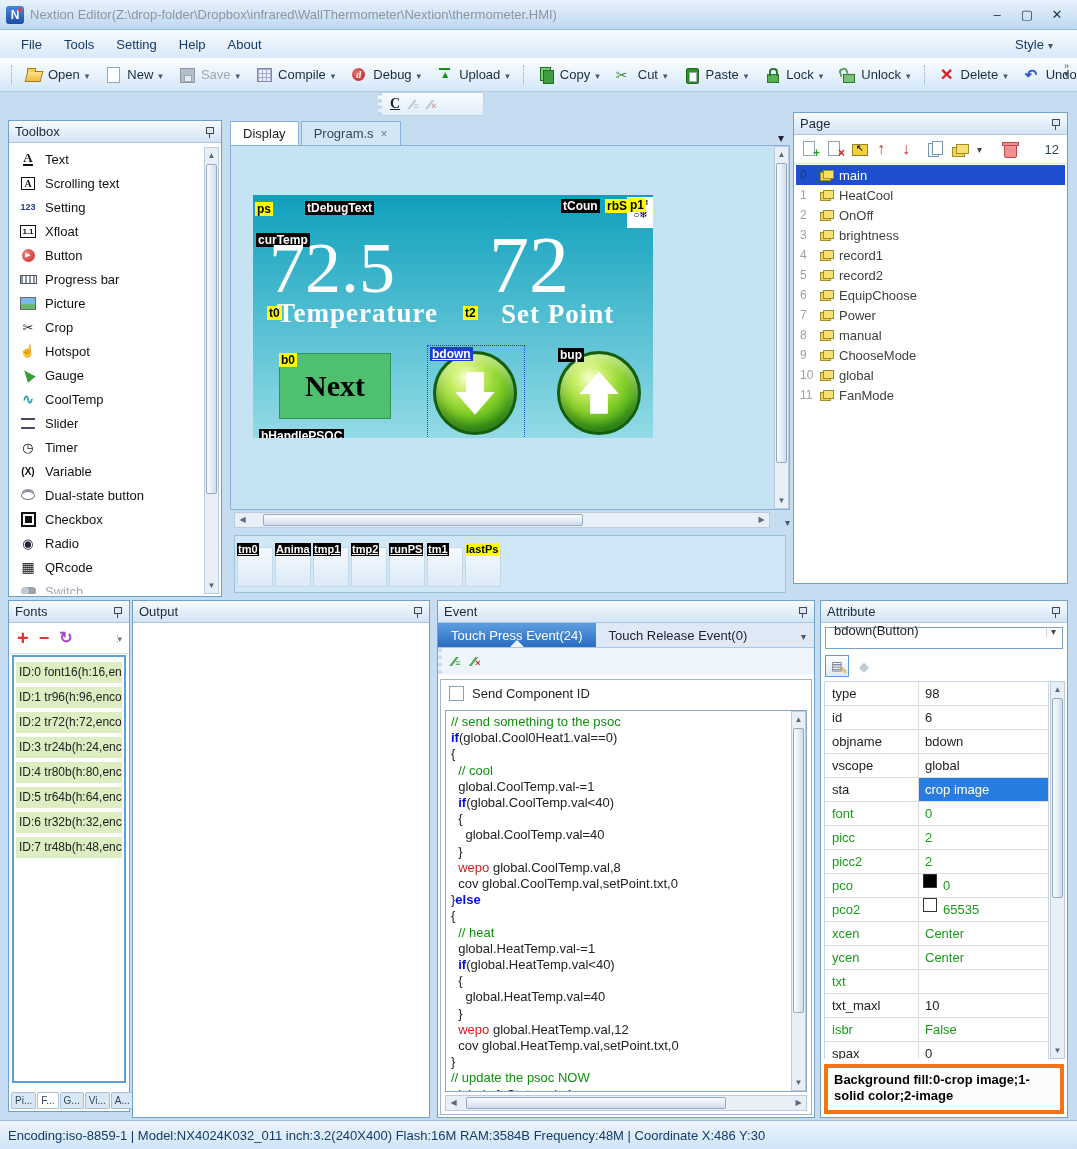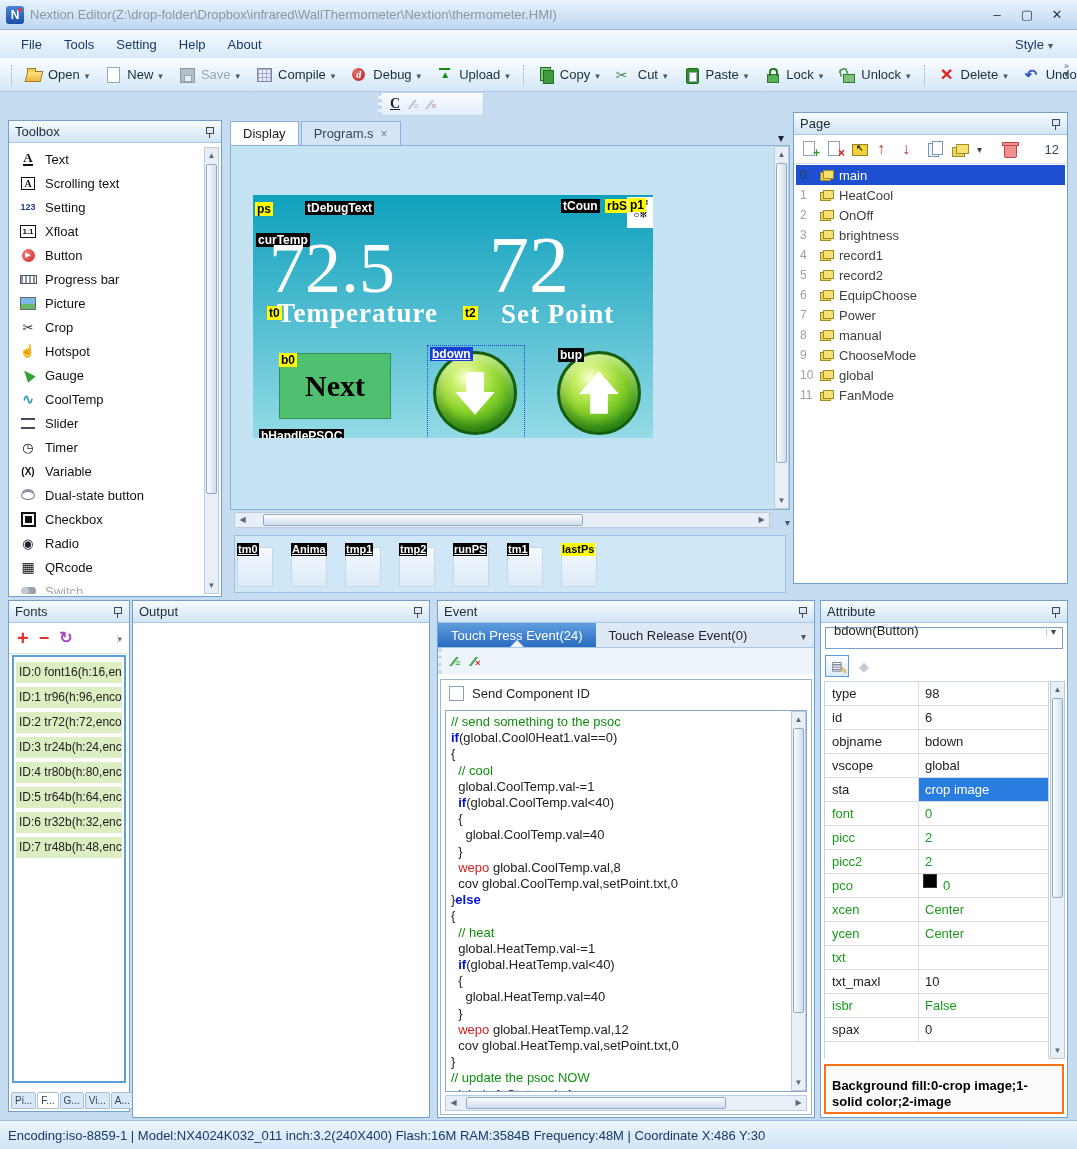--- a/index.html
+++ b/index.html
@@ -111,21 +111,21 @@
   .clab.selb{background:#1a3fd4;color:#fff;text-decoration:underline}
   .cnum{position:absolute;color:#fff;font-family:"Liberation Serif",serif;line-height:1.05;white-space:nowrap}
   .nextbtn{position:absolute;left:26px;top:158px;width:112px;height:66px;background:var(--next-green,#4ec06f);border:1px solid #2d9252;display:flex;align-items:center;justify-content:center;font:bold 30px "Liberation Serif";color:#000;box-sizing:border-box}
   .selrect{position:absolute;left:174px;top:150px;width:96px;height:92px;border:1px dotted #2040e0}
   .gbtn{position:absolute;width:84px;height:84px;border-radius:50%;border:3px solid #155e0d;box-sizing:border-box;background:radial-gradient(circle at 38% 30%,#f8ffd0 0%,#c8ee66 20%,#86cf28 48%,#3fa31c 75%,#2a7d12 100%);box-shadow:inset 0 -8px 10px rgba(0,60,0,.35),inset 0 6px 8px rgba(255,255,255,.45);display:flex;align-items:center;justify-content:center}
   .garrow{width:52px;height:56px;fill:#fff}
   .garrow.up{transform:rotate(180deg)}
   .snowtile{position:absolute;width:27px;height:31px;background:#fff;overflow:hidden}
   .snowglyphs{display:block;white-space:pre;font-size:10px;line-height:12px;color:#000;text-align:center}
   
-  .strip{position:absolute;left:4px;top:415px;width:552px;height:58px;background:#cfe7f6;border:1px solid #9cc0dc;box-sizing:border-box;display:flex;gap:18px;padding:5px 0 0 2px}
+  .strip{position:absolute;left:4px;top:415px;width:552px;height:58px;background:#cfe7f6;border:1px solid #9cc0dc;box-sizing:border-box;display:flex;gap:2px;padding:5px 0 0 2px}
   .thumb{width:36px;position:relative}
   .thumb .tlab{font:bold 11px/13px "Liberation Sans";padding:0 1px;display:inline-block;white-space:nowrap;position:relative;z-index:2}
   .thumb .tlab.blk{background:#000;color:#fff;text-decoration:underline}
   .thumb .tlab.yel{background:var(--label-yellow,#ffff00);color:#000}
   .thumb .tbody{position:absolute;left:0;top:6px;width:34px;height:38px;background:linear-gradient(#f4f9fe,#ddeaf7);border:1px solid #c4d8ea;z-index:1}
   
   .pgp{left:793px;top:112px;width:275px;height:472px}
   .pg-toolbar{height:28px;display:flex;align-items:center;gap:9px;padding:0 8px;border-bottom:1px solid #d8e4f0}
   .pti{width:16px;height:16px;position:relative;display:inline-block}
   .p-add::before,.p-del::before{content:"";position:absolute;left:1px;top:0;width:10px;height:13px;background:#fff;border:1px solid #92a2b2}
@@ -197,21 +197,21 @@
   .a-edit::after{content:"✎";color:#d8a020;font-size:10px;position:absolute;right:0;bottom:0}
   .a-sort::before{content:"◆";color:#c2cad4;font-size:13px}
   .attr-table{position:absolute;left:3px;top:80px;right:18px;bottom:58px;border:1px solid #c8d4e0;border-bottom:none;overflow:hidden}
   .attr-row{display:flex;align-items:stretch;height:23px;border-bottom:1px solid #dcdcdc}
   .attr-name{width:86px;padding-left:7px;border-right:1px solid #dcdcdc;display:flex;align-items:center;flex:none}
   .attr-vwrap{flex:1;display:flex;overflow:hidden}
   .swatch{width:14px;height:14px;border:1px solid #333;margin-left:4px;flex:none;box-sizing:border-box}
   .attr-val{flex:1;padding-left:6px;display:flex;align-items:center;height:100%;box-sizing:border-box}
   .g{color:#1a9a1a}
   .attr-val.sel{background:var(--sta-highlight,#2a7de0);color:#fff}
-  .ainfo{position:absolute;left:3px;right:3px;bottom:3px;height:50px;border:2px solid #f97316;background:#fafcfe;font-weight:bold;color:#000;padding:12px 6px;box-sizing:border-box;line-height:16px}
+  .ainfo{position:absolute;left:3px;right:3px;bottom:3px;height:50px;border:4px solid #f97316;background:#fafcfe;font-weight:bold;color:#000;padding:4px 6px;box-sizing:border-box;line-height:16px}
   
   .statusbar{position:absolute;left:0;top:1120px;width:1077px;height:29px;background:linear-gradient(#ecf5fd,#cfe4f6);border-top:1px solid #a0bcd8;display:flex;align-items:center;padding:0 8px;box-sizing:border-box;color:#173a68}
 </style>
 </head>
 <body>
 
 <div class="titlebar">
   <span class="appicon"></span>
   <span class="title">Nextion Editor(Z:\drop-folder\Dropbox\infrared\WallThermometer\Nextion\thermometer.HMI)</span>
   <span class="winbtns">
@@ -805,20 +805,27 @@
       </div>
 
       <div class="attr-row">
         <span class="attr-name g">pco</span>
         <span class="attr-vwrap">
           <span class="swatch" style="background: rgb(0, 0, 0);"></span>
           <span class="attr-val g">0</span>
         </span>
       </div>
 
+      <div class="attr-row">
+        <span class="attr-name g">pco2</span>
+        <span class="attr-vwrap">
+          <span class="swatch" style="background: rgb(255, 255, 255);"></span>
+          <span class="attr-val g">65535</span>
+        </span>
+      </div>
 
       <div class="attr-row">
         <span class="attr-name g">xcen</span>
         <span class="attr-vwrap">
 
           <span class="attr-val g">Center</span>
         </span>
       </div>
 
       <div class="attr-row">

